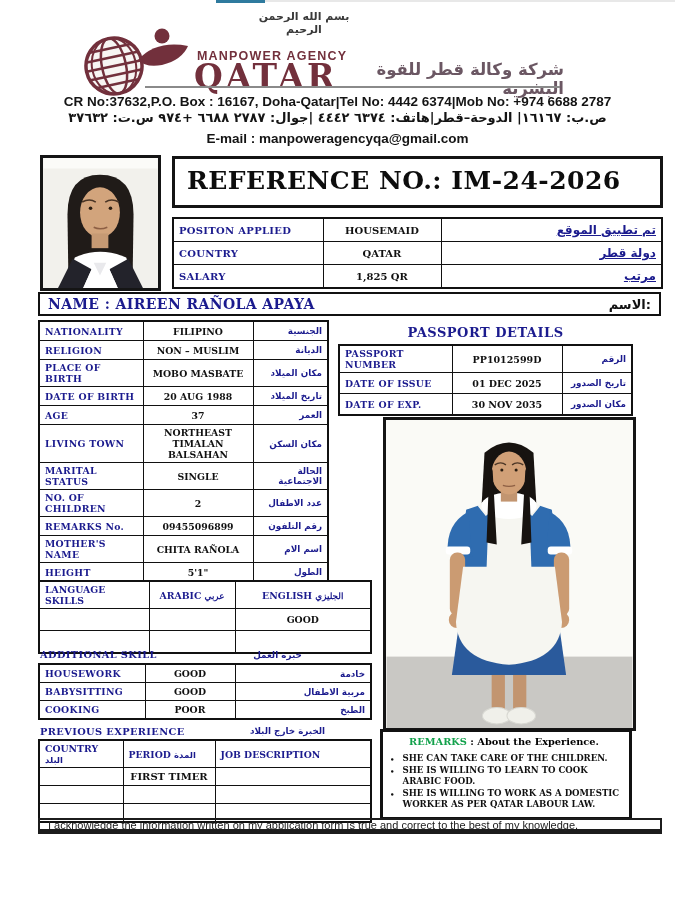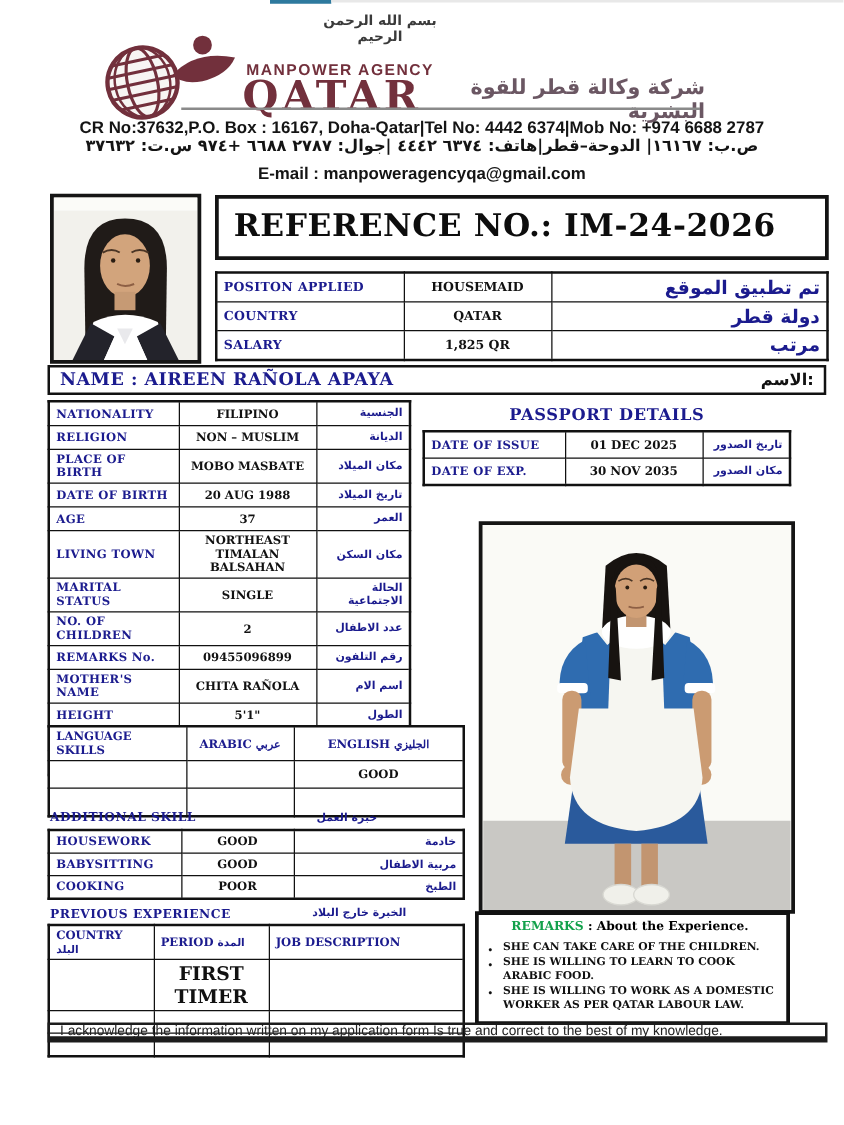--- a/index.html
+++ b/index.html
@@ -43,21 +43,21 @@
   table.ftable{border-collapse:collapse;table-layout:fixed;position:absolute;background:#fff;
                border:2.5px solid #111;}
   table.ftable td{border:1px solid #111;padding:2px 5px;vertical-align:middle;overflow:hidden;}
   td.lbl{font-family:"DejaVu Serif",serif;font-weight:bold;color:#1b1b8e;letter-spacing:.3px;}
   td.val{font-family:"DejaVu Serif",serif;font-weight:bold;color:#111;text-align:center;}
   td.ar{font-family:"DejaVu Sans",sans-serif;font-weight:bold;color:#1b1b8e;text-align:right;direction:rtl;}
 
   .postable{left:172px;top:217px;width:491px;font-size:10px;}
   .postable td{height:18px;}
   .postable td.lbl,.postable td.val{font-size:10px;}
-  .postable td.ar{font-size:15px;}
+  .postable td.ar{font-size:12px;text-decoration:underline;}
 
   .namebar{position:absolute;left:38px;top:292px;width:623px;height:23px;border:2.5px solid #111;
            box-sizing:border-box;display:flex;align-items:center;justify-content:space-between;
            padding:10px 8px;}
   .namebar .nm{font-family:"DejaVu Serif",serif;font-size:14px;font-weight:bold;color:#1b1b8e;
                letter-spacing:.4px;}
   .namebar .nm-ar{font-family:"DejaVu Sans",sans-serif;font-size:13px;font-weight:bold;color:#111;}
 
   .infotable{left:38px;top:320px;width:291px;font-size:9.5px;padding-left:12px;}
   .infotable td{height:14px;padding:2px 5px;}
@@ -88,21 +88,21 @@
 
   .addtable{left:38px;top:663px;width:334px;}
   .addtable td{height:13px;}
   .addtable td.lbl{font-size:9.3px;}
   .addtable td.val{font-size:9.3px;}
   .addtable td.ar{font-size:8.8px;}
 
   .prevtable{left:38px;top:739px;width:334px;}
   .prevtable td{height:13px;}
   .prevtable td.hdr{font-family:"DejaVu Serif",serif;font-weight:bold;color:#1b1b8e;font-size:9.3px;}
-  .prevtable td.val{font-size:15px;}
+  .prevtable td.val{font-size:10px;}
   .prevtable .arab{font-family:"DejaVu Sans",sans-serif;font-size:8.5px;}
 
   .remarks{position:absolute;left:380px;top:729px;width:252px;height:91px;border:3px solid #111;
            box-sizing:border-box;padding:4px 7px 0 3px;}
   .remarks .rt{text-align:center;font-family:"DejaVu Serif",serif;font-weight:bold;font-size:9.8px;}
   .remarks .rt .grn{color:#12a14b;}
   .remarks .blist{margin-top:6px;}
   .remarks .b-row{display:flex;font-family:"DejaVu Serif",serif;font-weight:bold;font-size:8.6px;
                   color:#111;line-height:1.35;}
   .remarks .b-row::before{content:"•";font-size:7px;margin:2px 8px 0 4px;}
@@ -269,20 +269,25 @@
   </table>
 
   <div class="pp-title">PASSPORT DETAILS</div>
   <table class="ftable pptable">
     <colgroup>
         <col style="width:113px">
         <col style="width:110px">
         <col>
       </colgroup>
     <tbody>
+        <tr>
+        <td class="lbl">PASSPORT NUMBER</td>
+        <td class="val">PP1012599D</td>
+        <td class="ar">الرقم</td>
+      </tr>
         <tr>
         <td class="lbl">DATE OF ISSUE</td>
         <td class="val">01 DEC 2025</td>
         <td class="ar">تاريخ الصدور</td>
       </tr>
         <tr>
         <td class="lbl">DATE OF EXP.</td>
         <td class="val">30 NOV 2035</td>
         <td class="ar">مكان الصدور</td>
       </tr>

